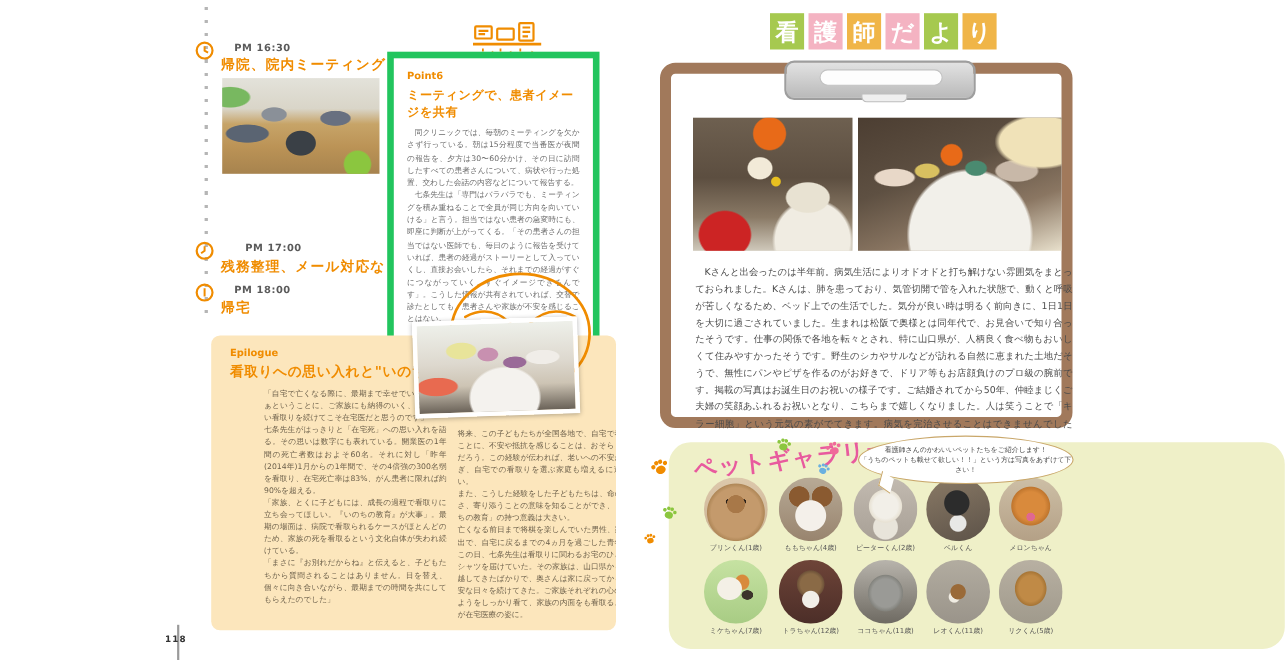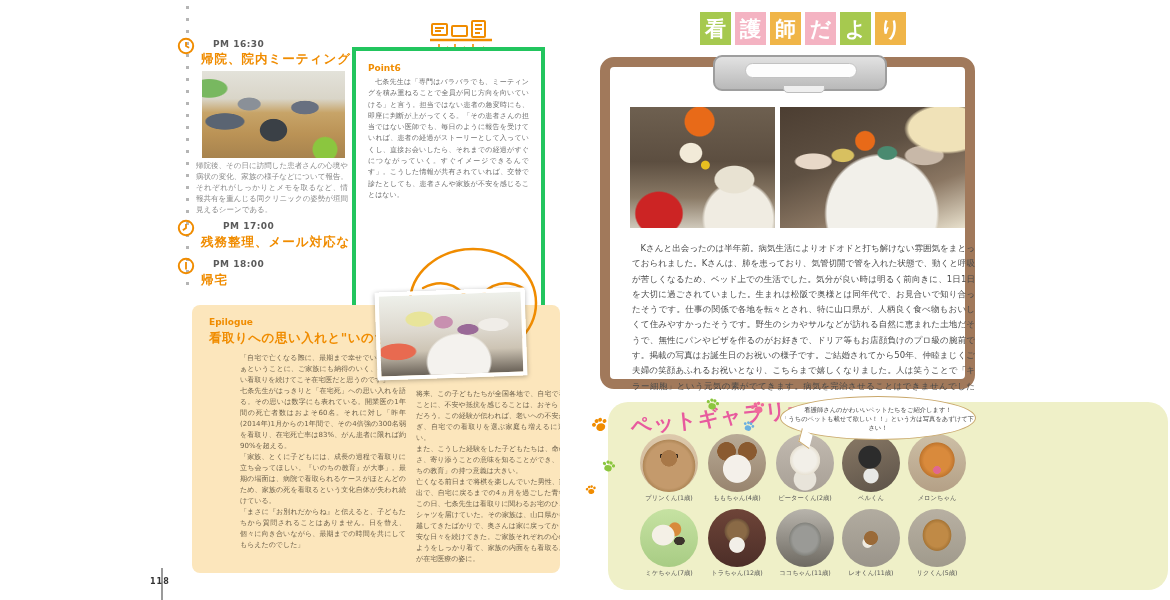--- a/index.html
+++ b/index.html
@@ -19,21 +19,21 @@
       radial-gradient(circle at 86% 90%,#8bc63f 0 8%,transparent 9%),
       radial-gradient(ellipse at 16% 58%,#5a6472 0 11%,transparent 12%),
       radial-gradient(ellipse at 50% 68%,#3a4046 0 13%,transparent 14%),
       radial-gradient(ellipse at 72% 42%,#687080 0 9%,transparent 10%),
       radial-gradient(ellipse at 33% 38%,#8a9098 0 8%,transparent 9%),
       radial-gradient(ellipse at 5% 20%,#78b860 0 9%,transparent 10%),
       linear-gradient(180deg,#e3e2da 0%,#d9d5c8 32%,#c7a468 48%,#bb9356 72%,#a7834e 100%);}
   .photo-caption{position:absolute;left:196px;top:160px;width:152px;font-size:7.5px;line-height:11px;
     color:#8a8a8a;text-align:justify;}
   .point-box{position:absolute;left:352px;top:47px;width:193px;height:280px;background:#fff;
-    border:4px solid #22c55e;padding:12px 12px 8px 12px;overflow:hidden;}
+    border:6px solid #22c55e;padding:12px 12px 8px 12px;overflow:hidden;}
   .point-label{font-size:9px;font-weight:bold;color:#f08c00;margin-bottom:4px;}
   .point-title{font-size:11px;font-weight:bold;color:#f08c00;letter-spacing:.5px;margin-bottom:7px;}
   .point-body{font-size:7px;line-height:11.3px;color:#6b6b6b;text-align:justify;}
   .point-body p{margin:0;text-indent:1em;}
   .share-icon{position:absolute;left:429px;top:20px;}
   .handshake-icon{position:absolute;left:398px;top:246px;z-index:3;}
   .epilogue-box{position:absolute;left:192px;top:305px;width:368px;height:268px;background:#fce6bc;
     border-radius:8px;z-index:1;overflow:hidden;}
   .epi-label{position:absolute;left:17px;top:12px;font-size:9px;font-weight:bold;color:#f08c00;}
   .epi-title{position:absolute;left:17px;top:25px;font-size:12.5px;font-weight:bold;color:#f08c00;letter-spacing:.5px;}
@@ -126,21 +126,20 @@
   <div class="dotted-line"></div>
 
   <svg class="tl-clock" style="left:177px;top:37px" viewBox="0 0 20 20">
     <circle cx="10" cy="10" r="8" fill="none" stroke="#f08c00" stroke-width="2.2"></circle>
     <path d="M10 5.5 V10 L13.5 12" fill="none" stroke="#f08c00" stroke-width="2"></path>
   </svg>
   <div class="tl-time" style="left:201px;top:39px">PM 16:30</div>
   <div class="tl-act" style="left:201px;top:51px">帰院、院内ミーティング</div>
 
   <div class="photo photo-meeting"></div>
-  <div class="photo-caption">帰院後、その日に訪問した患者さんの心境や病状の変化、家族の様子などについて報告。それぞれがしっかりとメモを取るなど、情報共有を重んじる同クリニックの姿勢が垣間見えるシーンである。</div>
 
   <svg class="tl-clock" style="left:177px;top:219px" viewBox="0 0 20 20">
     <circle cx="10" cy="10" r="8" fill="none" stroke="#f08c00" stroke-width="2.2"></circle>
     <path d="M10 5.5 V10 L6.5 12.5" fill="none" stroke="#f08c00" stroke-width="2"></path>
   </svg>
   <div class="tl-time" style="left:211px;top:221px">PM 17:00</div>
   <div class="tl-act" style="left:201px;top:234px">残務整理、メール対応など</div>
 
   <svg class="tl-clock" style="left:177px;top:257px" viewBox="0 0 20 20">
     <circle cx="10" cy="10" r="8" fill="none" stroke="#f08c00" stroke-width="2.2"></circle>
@@ -159,21 +158,23 @@
       <path d="M1 20 h62" stroke-width="2.5"></path>
       <path d="M10 24 v3 M10 30 v3 M26 24 v3 M26 30 v3 M44 24 v3 M44 30 v3" stroke-width="1.6"></path>
       <path d="M18 27 q4 2 0 5 q4 2 0 5" stroke-width="1.8"></path>
       <path d="M36 27 q-4 2 0 5 q-4 2 0 5" stroke-width="1.8"></path>
       <path d="M54 27 q4 2 0 5 q4 2 0 5" stroke-width="1.8"></path>
     </g>
   </svg>
 
   <div class="point-box">
     <div class="point-label">Point6</div>
+    <div class="point-title">ミーティングで、患者イメージを共有</div>
     <div class="point-body">
+      <p>同クリニックでは、毎朝のミーティングを欠かさず行っている。朝は15分程度で当番医が夜間の報告を、夕方は30〜60分かけ、その日に訪問したすべての患者さんについて、病状や行った処置、交わした会話の内容などについて報告する。</p>
       <p>七条先生は「専門はバラバラでも、ミーティングを積み重ねることで全員が同じ方向を向いていける」と言う。担当ではない患者の急変時にも、即座に判断が上がってくる。「その患者さんの担当ではない医師でも、毎日のように報告を受けていれば、患者の経過がストーリーとして入っていくし、直接お会いしたら、それまでの経過がすぐにつながっていく。すぐイメージできるんです」。こうした情報が共有されていれば、交替で診たとしても、患者さんや家族が不安を感じることはない。</p>
     </div>
   </div>
 
   <svg class="handshake-icon" width="150" height="114" viewBox="0 0 150 114">
     <ellipse cx="75" cy="57" rx="63" ry="54" fill="none" stroke="#f08c00" stroke-width="2.5"></ellipse>
     <g fill="none" stroke="#f08c00" stroke-width="2.4" stroke-linecap="round">
       <path d="M25 42 Q48 30 66 48 L82 62"></path>
       <path d="M125 42 Q102 30 84 48 L70 62"></path>
       <path d="M60 66 q6 6 12 2 M68 72 q6 6 12 2 M76 78 q6 5 11 1"></path>

